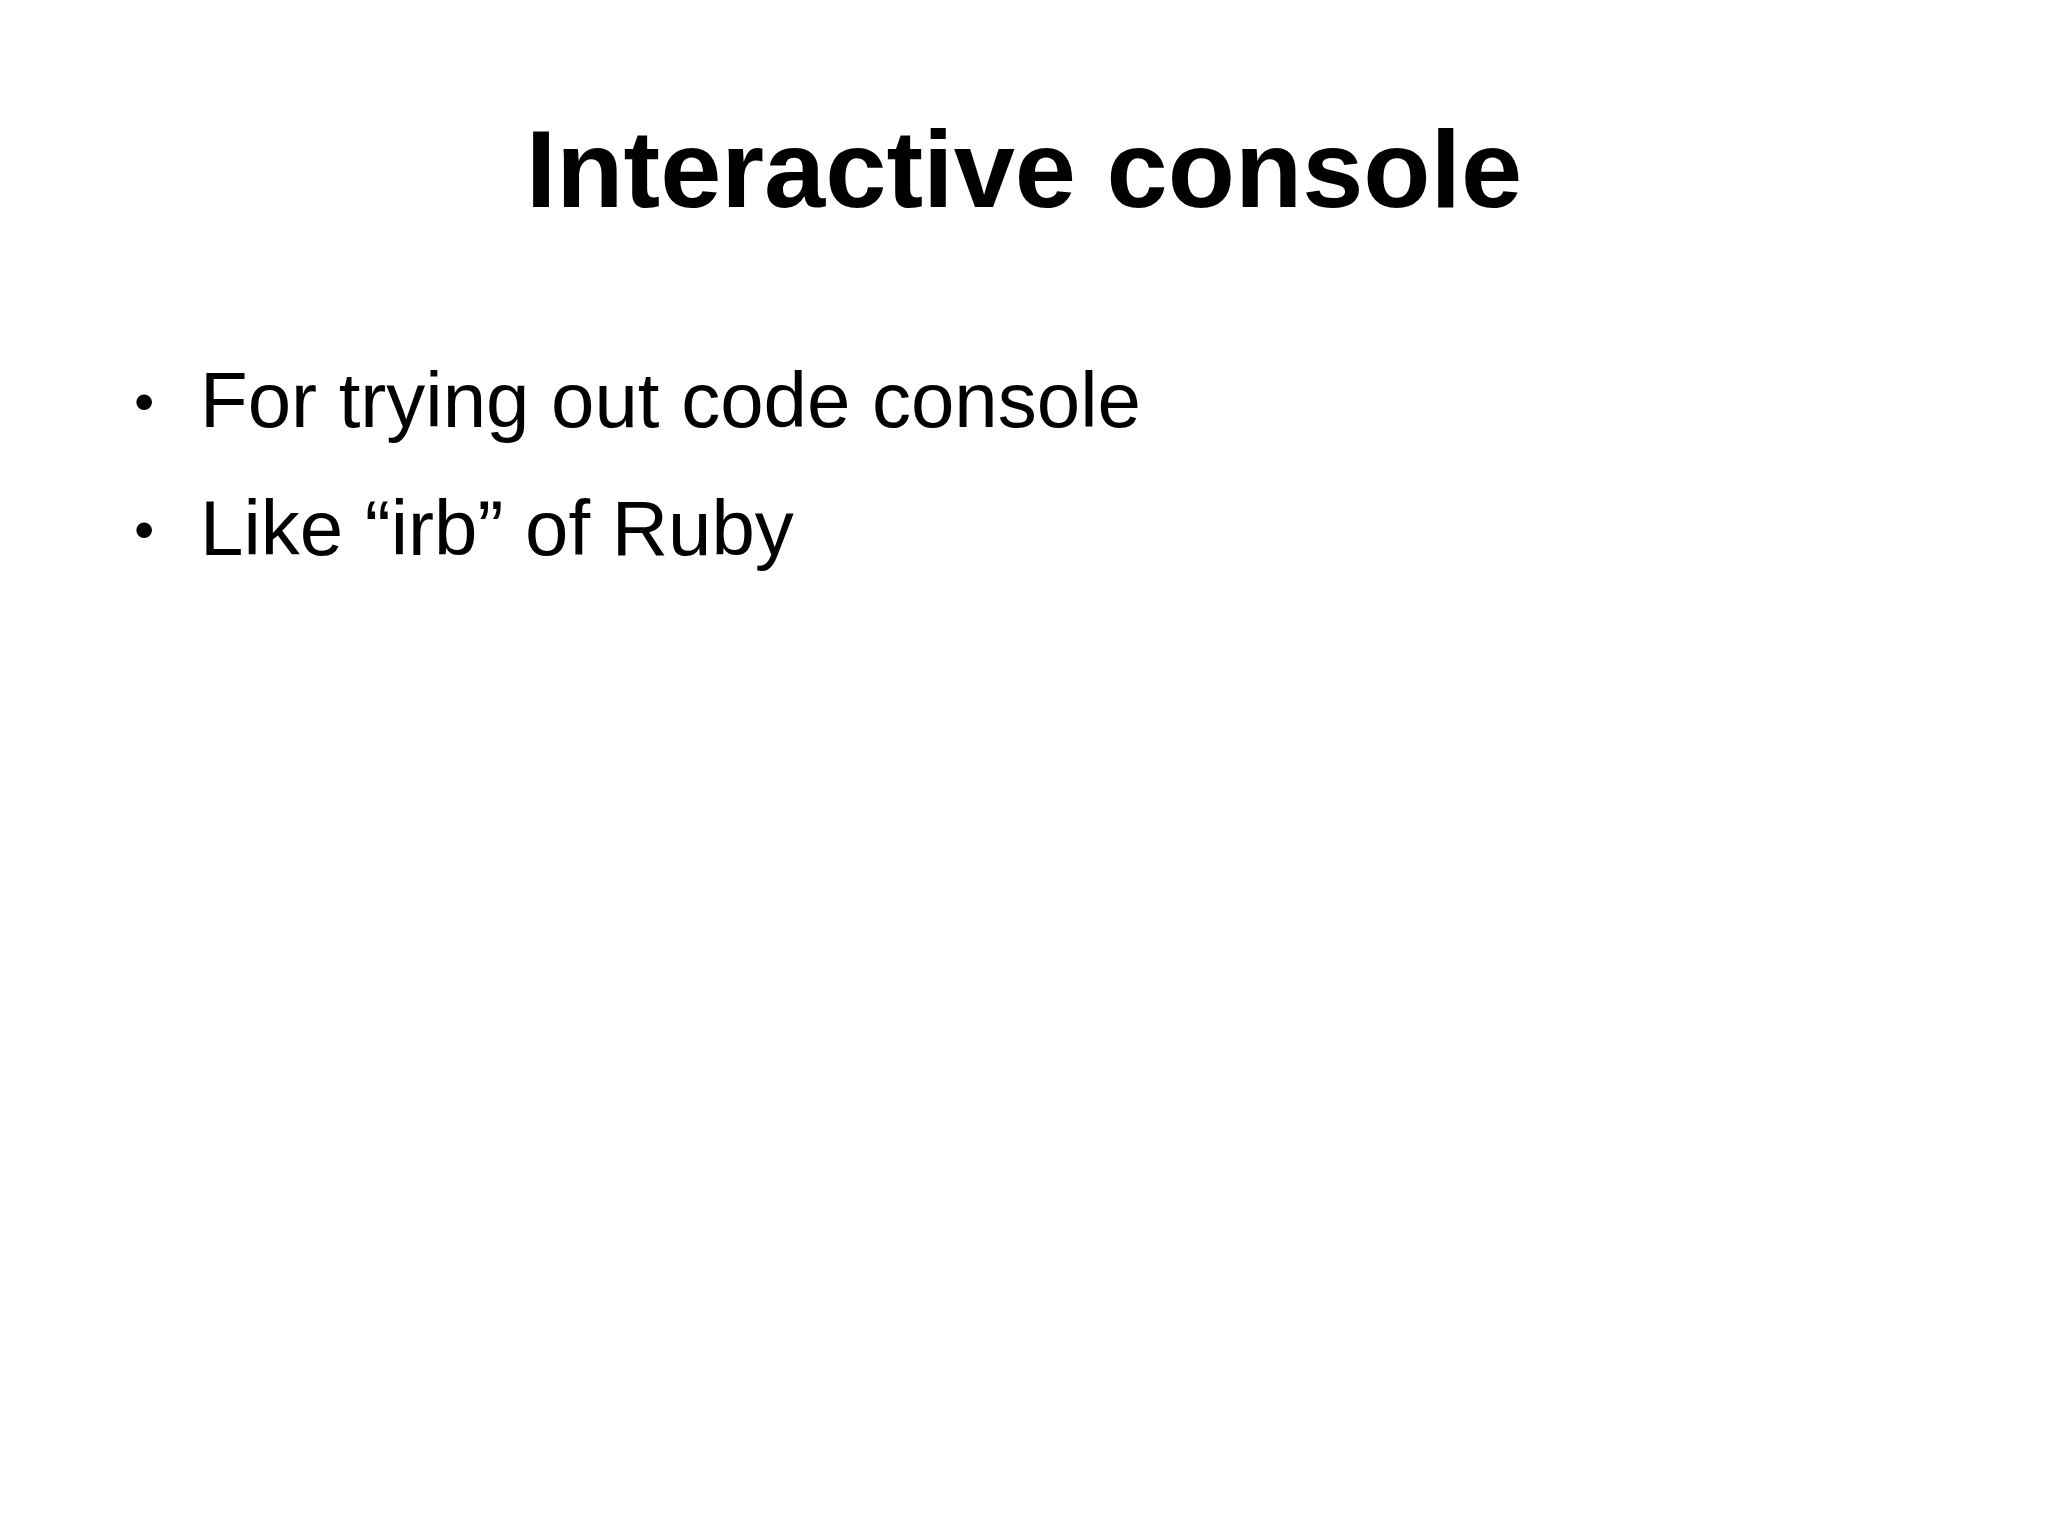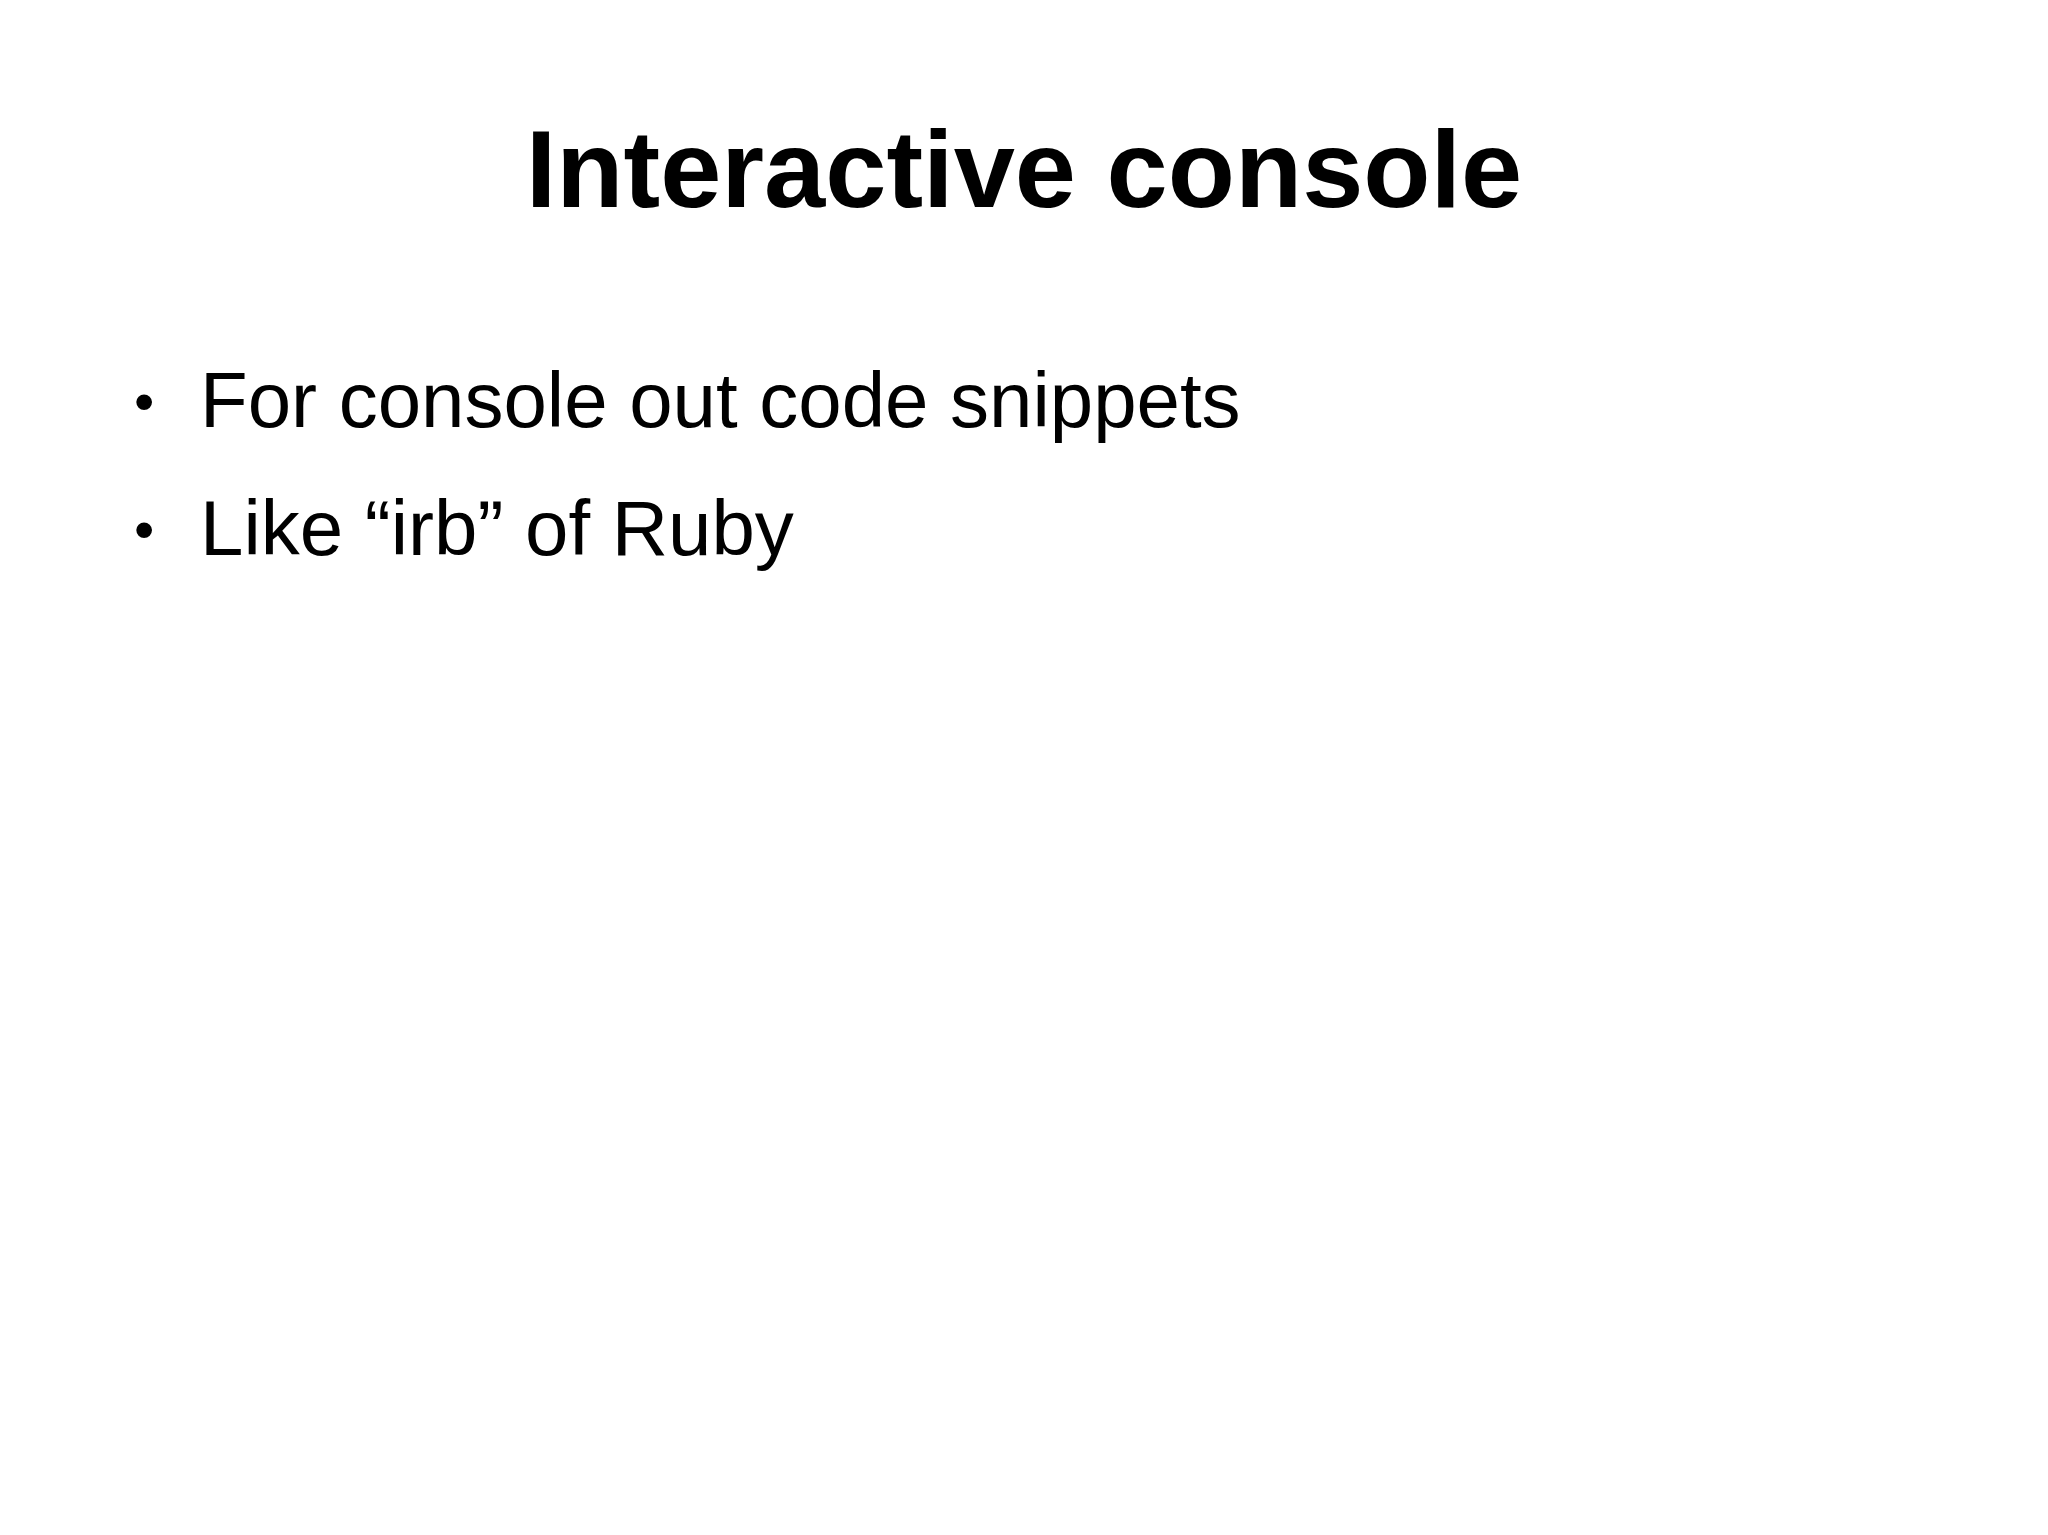--- a/index.html
+++ b/index.html
@@ -62,21 +62,21 @@
 <body>
 
 <div class="slide">
 
   <h1 class="slide-title">Interactive console</h1>
 
   <div class="bullet-list">
 
     <div class="bullet-item">
       <span class="bullet-marker">•</span>
-      <span class="bullet-text">For console out code snippets</span>
+      <span class="bullet-text">For trying out code console</span>
     </div>
 
     <div class="bullet-item">
       <span class="bullet-marker">•</span>
       <span class="bullet-text">Like “irb” of Ruby</span>
     </div>
 
   </div>
 
 </div>

